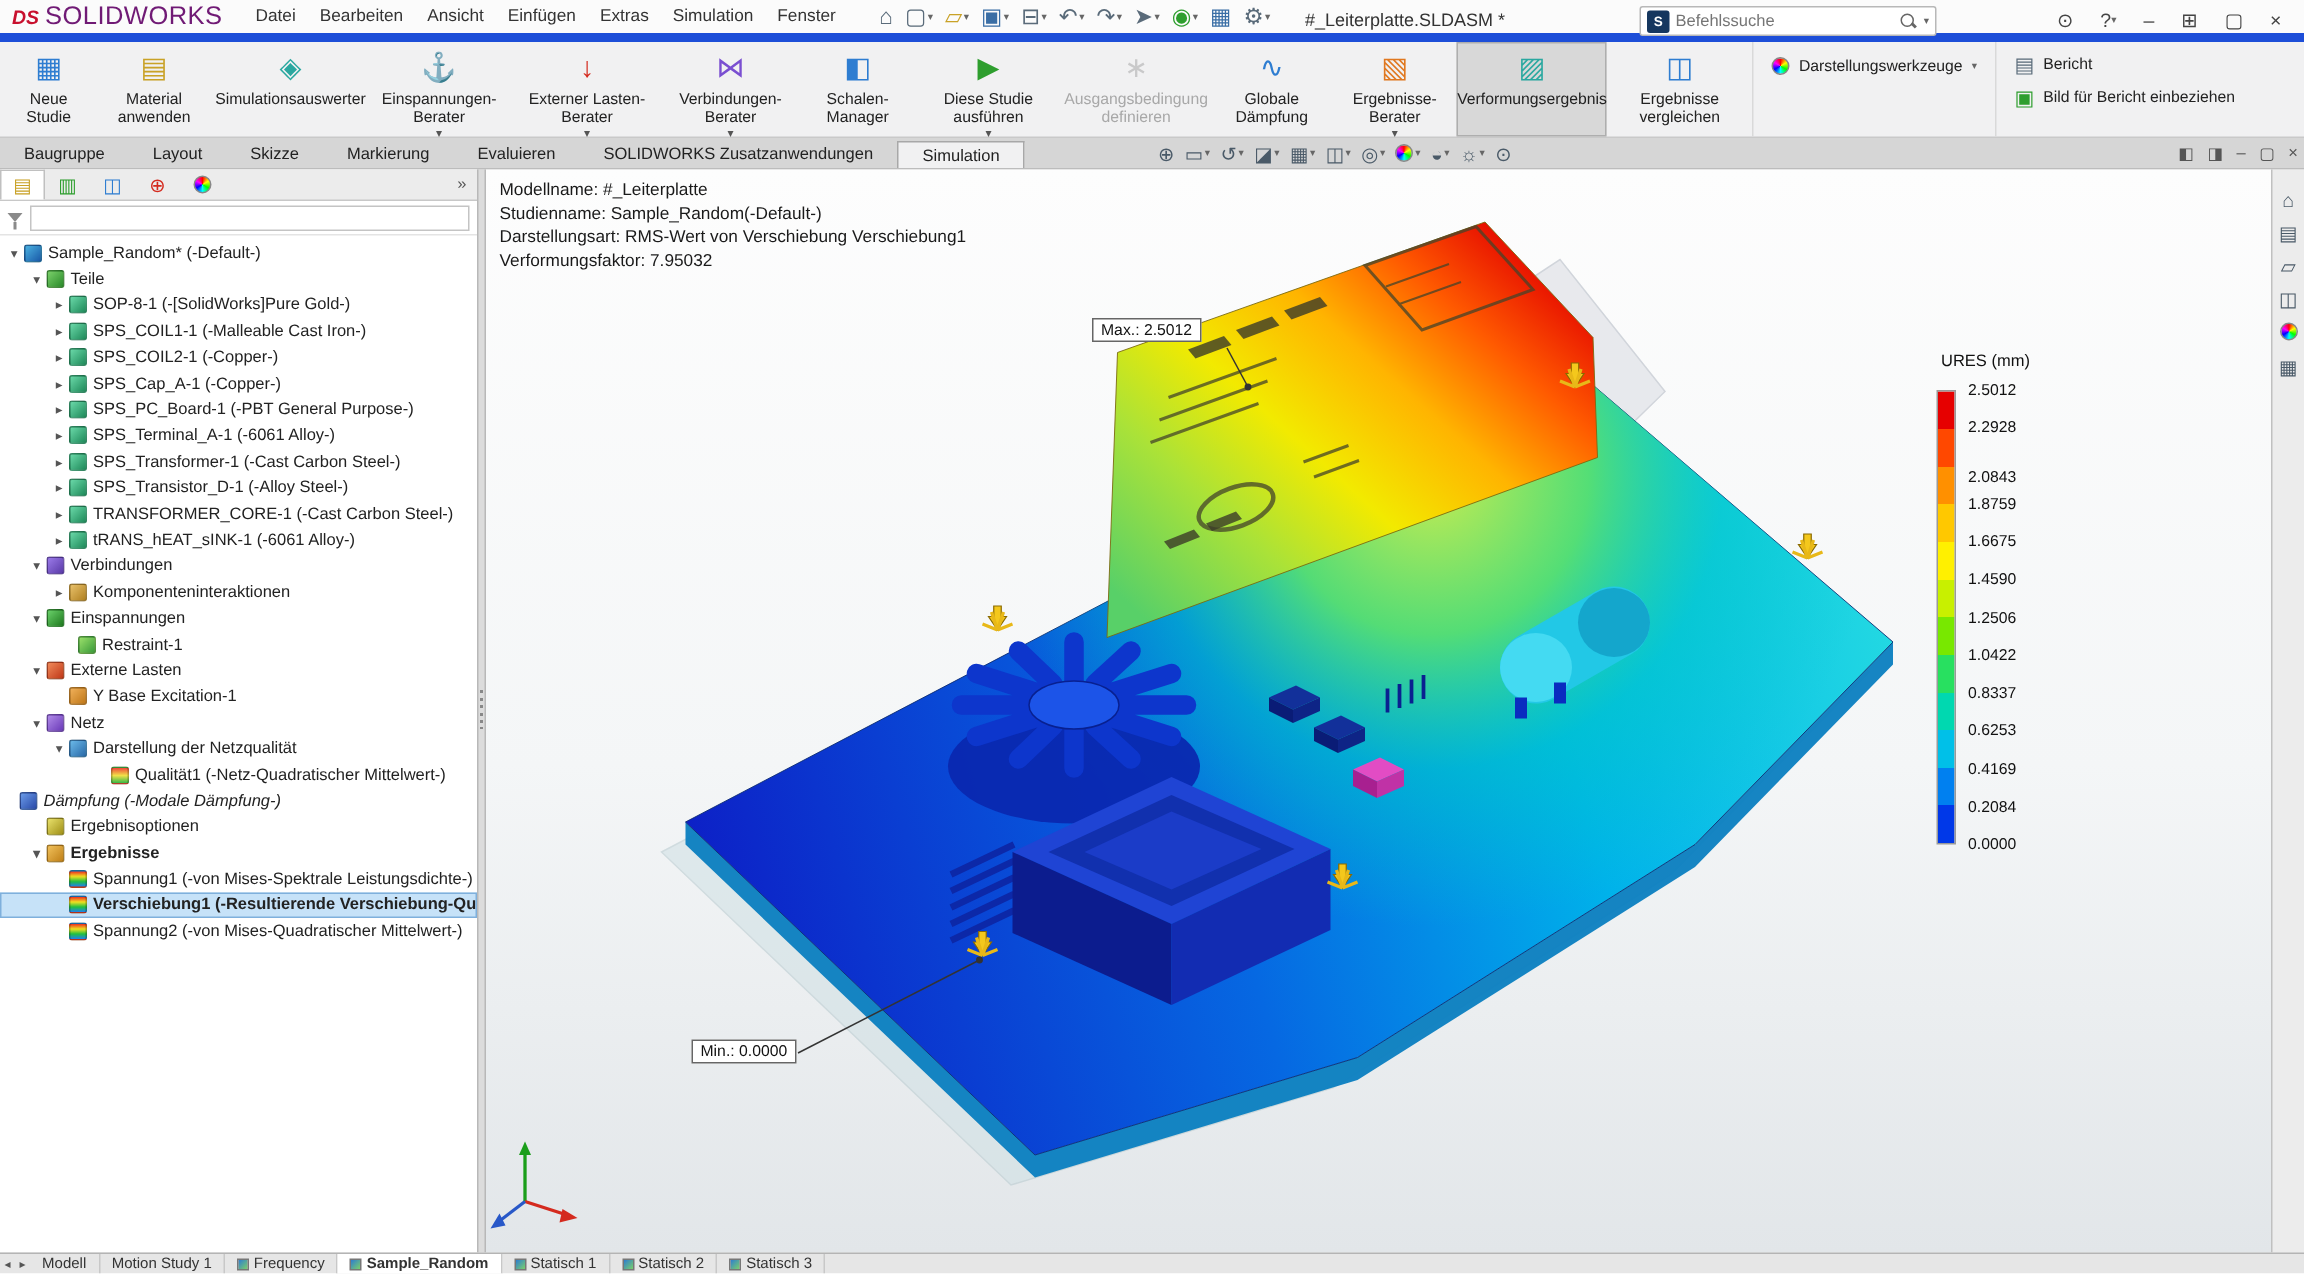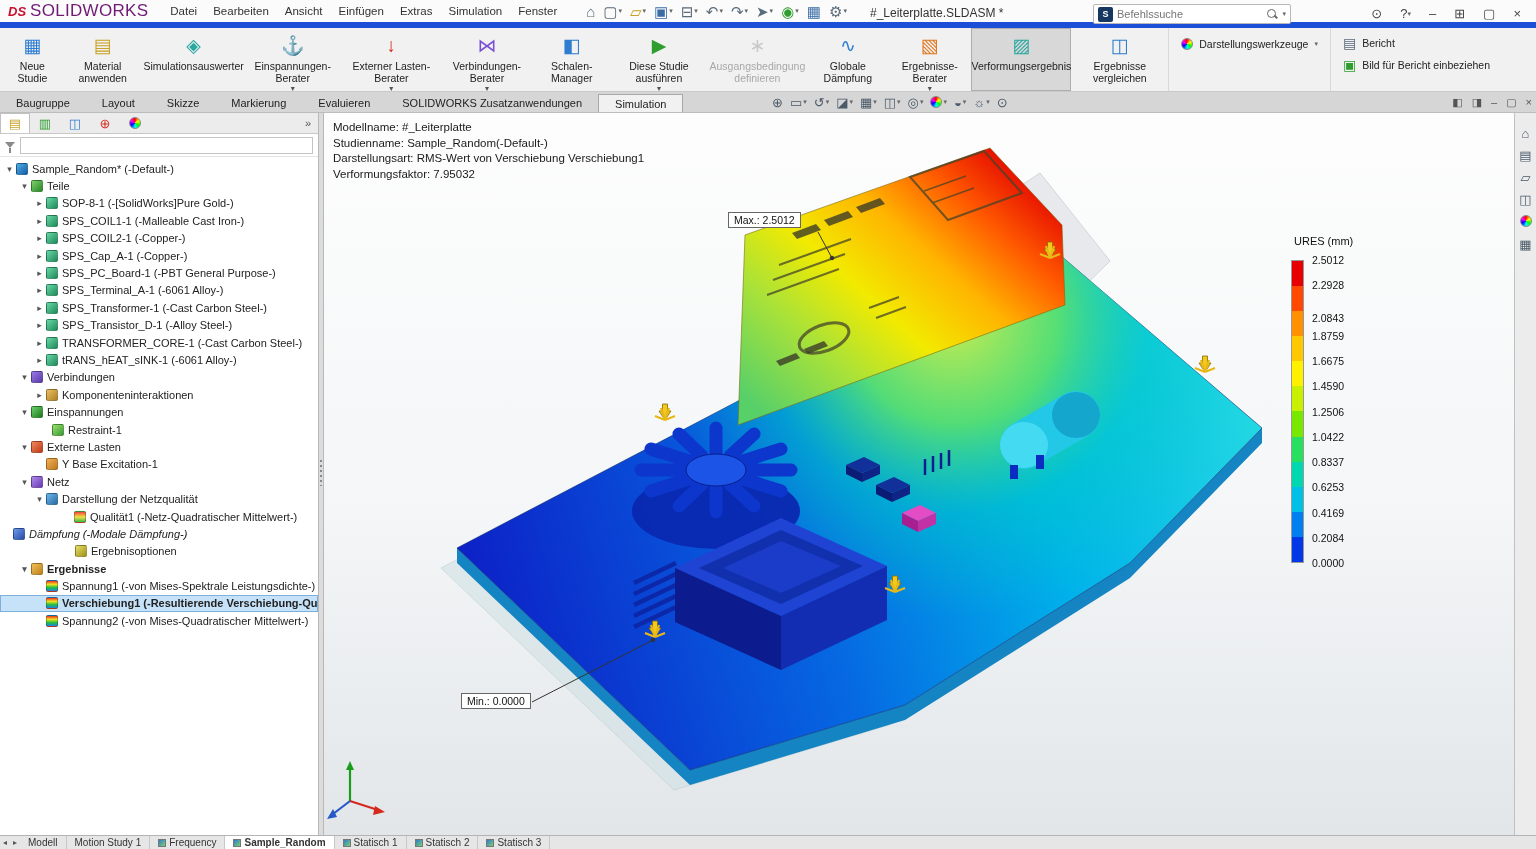--- a/index.html
+++ b/index.html
@@ -483,21 +483,21 @@
       <div class="trow" style="padding-left: 48px; margin-left: 13px;">
         <span class="tarrow"></span>
         <span class="ticon ti-quality"></span>
         <span class="tlabel">Qualität1 (-Netz-Quadratischer Mittelwert-)</span>
       </div>
       <div class="trow" style="padding-left: 0; font-style: italic;">
         <span class="tarrow"></span>
         <span class="ticon ti-damping"></span>
         <span class="tlabel">Dämpfung (-Modale Dämpfung-)</span>
       </div>
-      <div class="trow" style="padding-left: 18px; margin-left: 44px;">
+      <div class="trow" style="padding-left: 18px;">
         <span class="tarrow"></span>
         <span class="ticon ti-result-options"></span>
         <span class="tlabel">Ergebnisoptionen</span>
       </div>
       <div class="trow bold" style="padding-left: 18px;">
         <span class="tarrow">▾</span>
         <span class="ticon ti-results"></span>
         <span class="tlabel">Ergebnisse</span>
       </div>
       <div class="trow" style="padding-left: 33px;">

